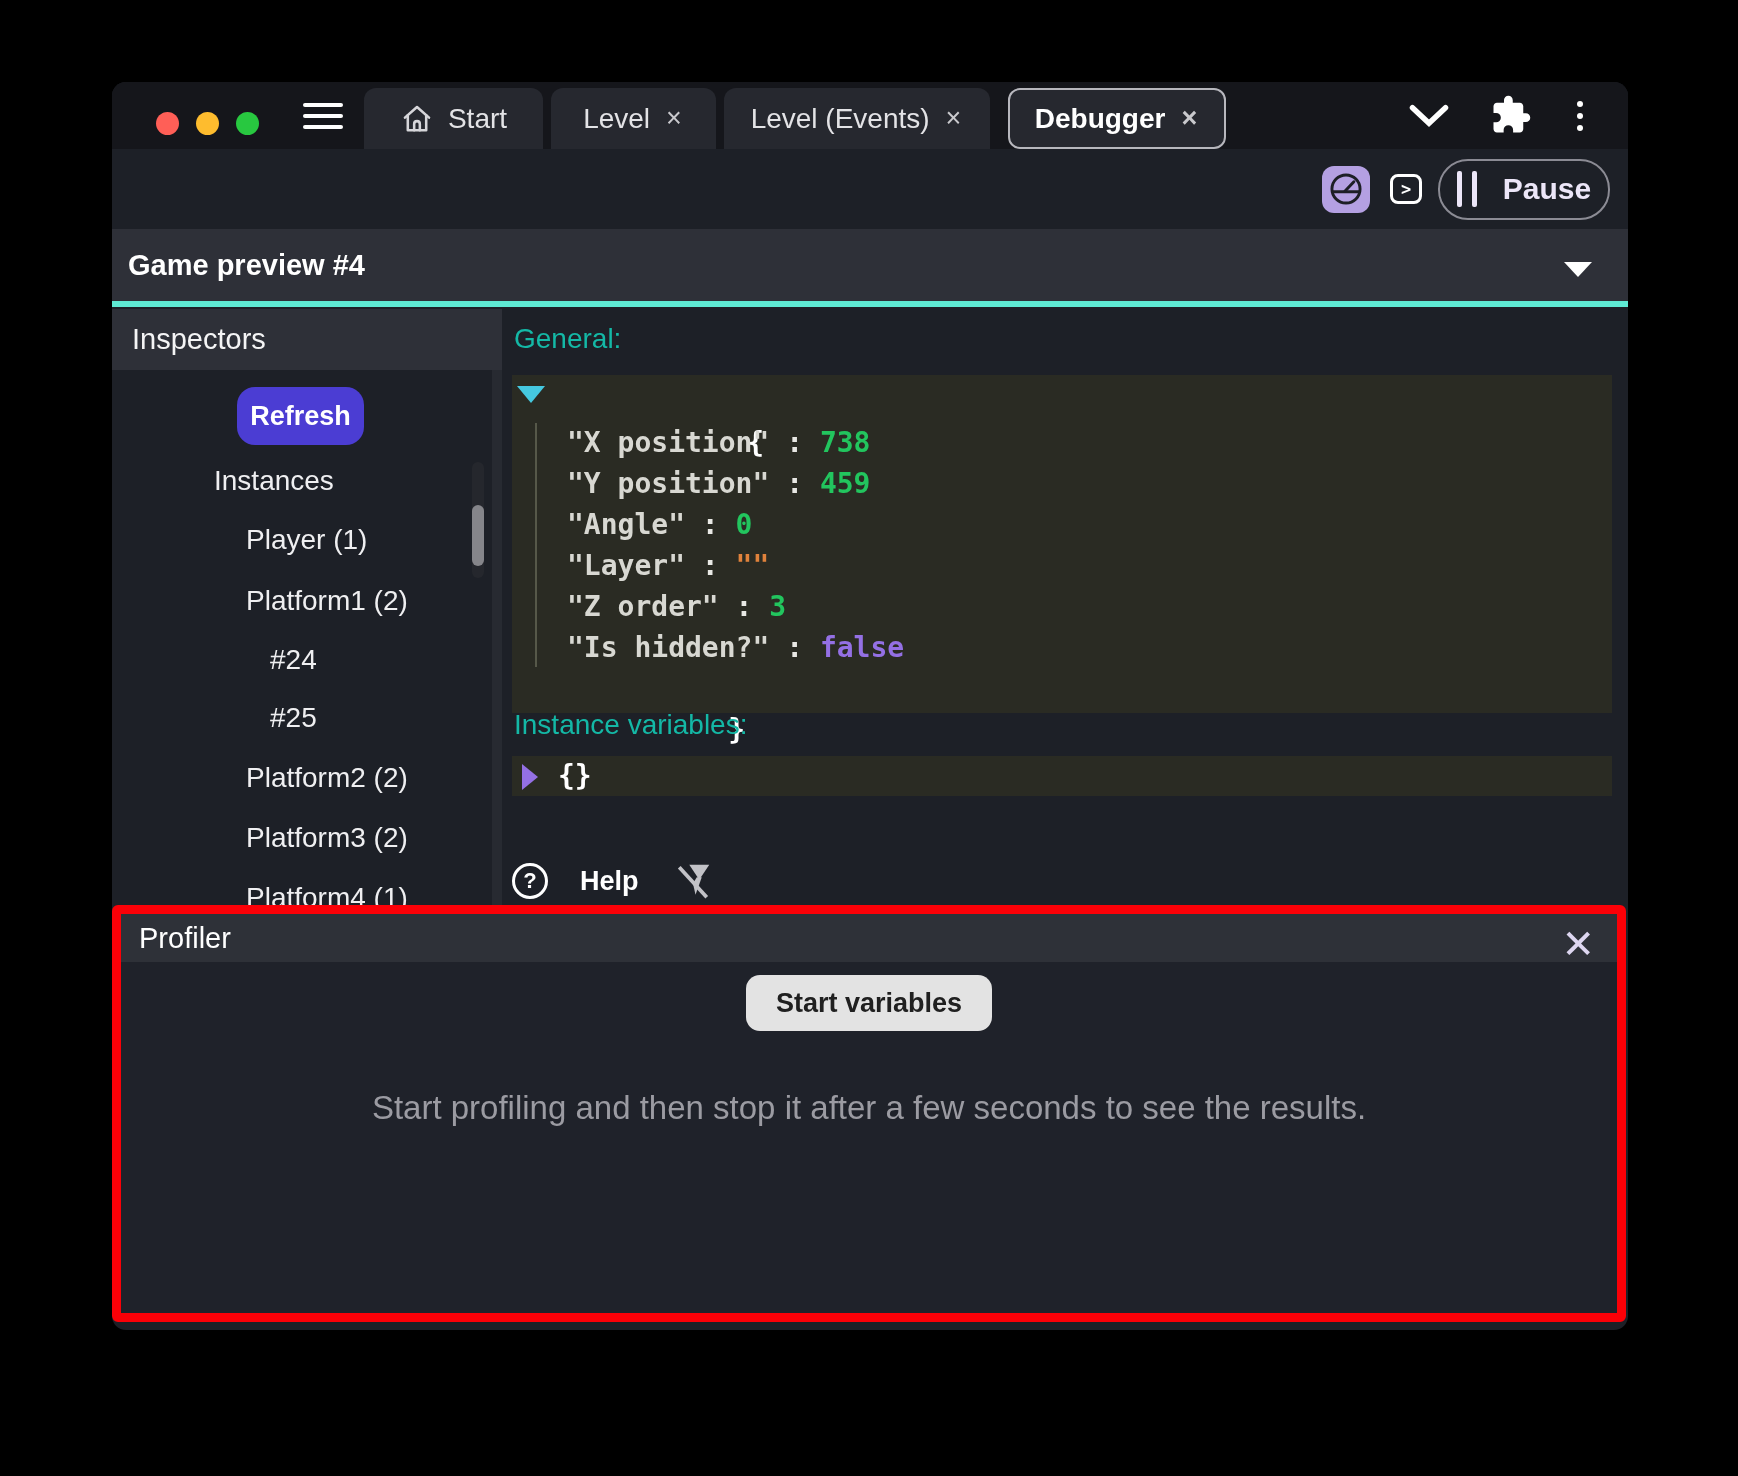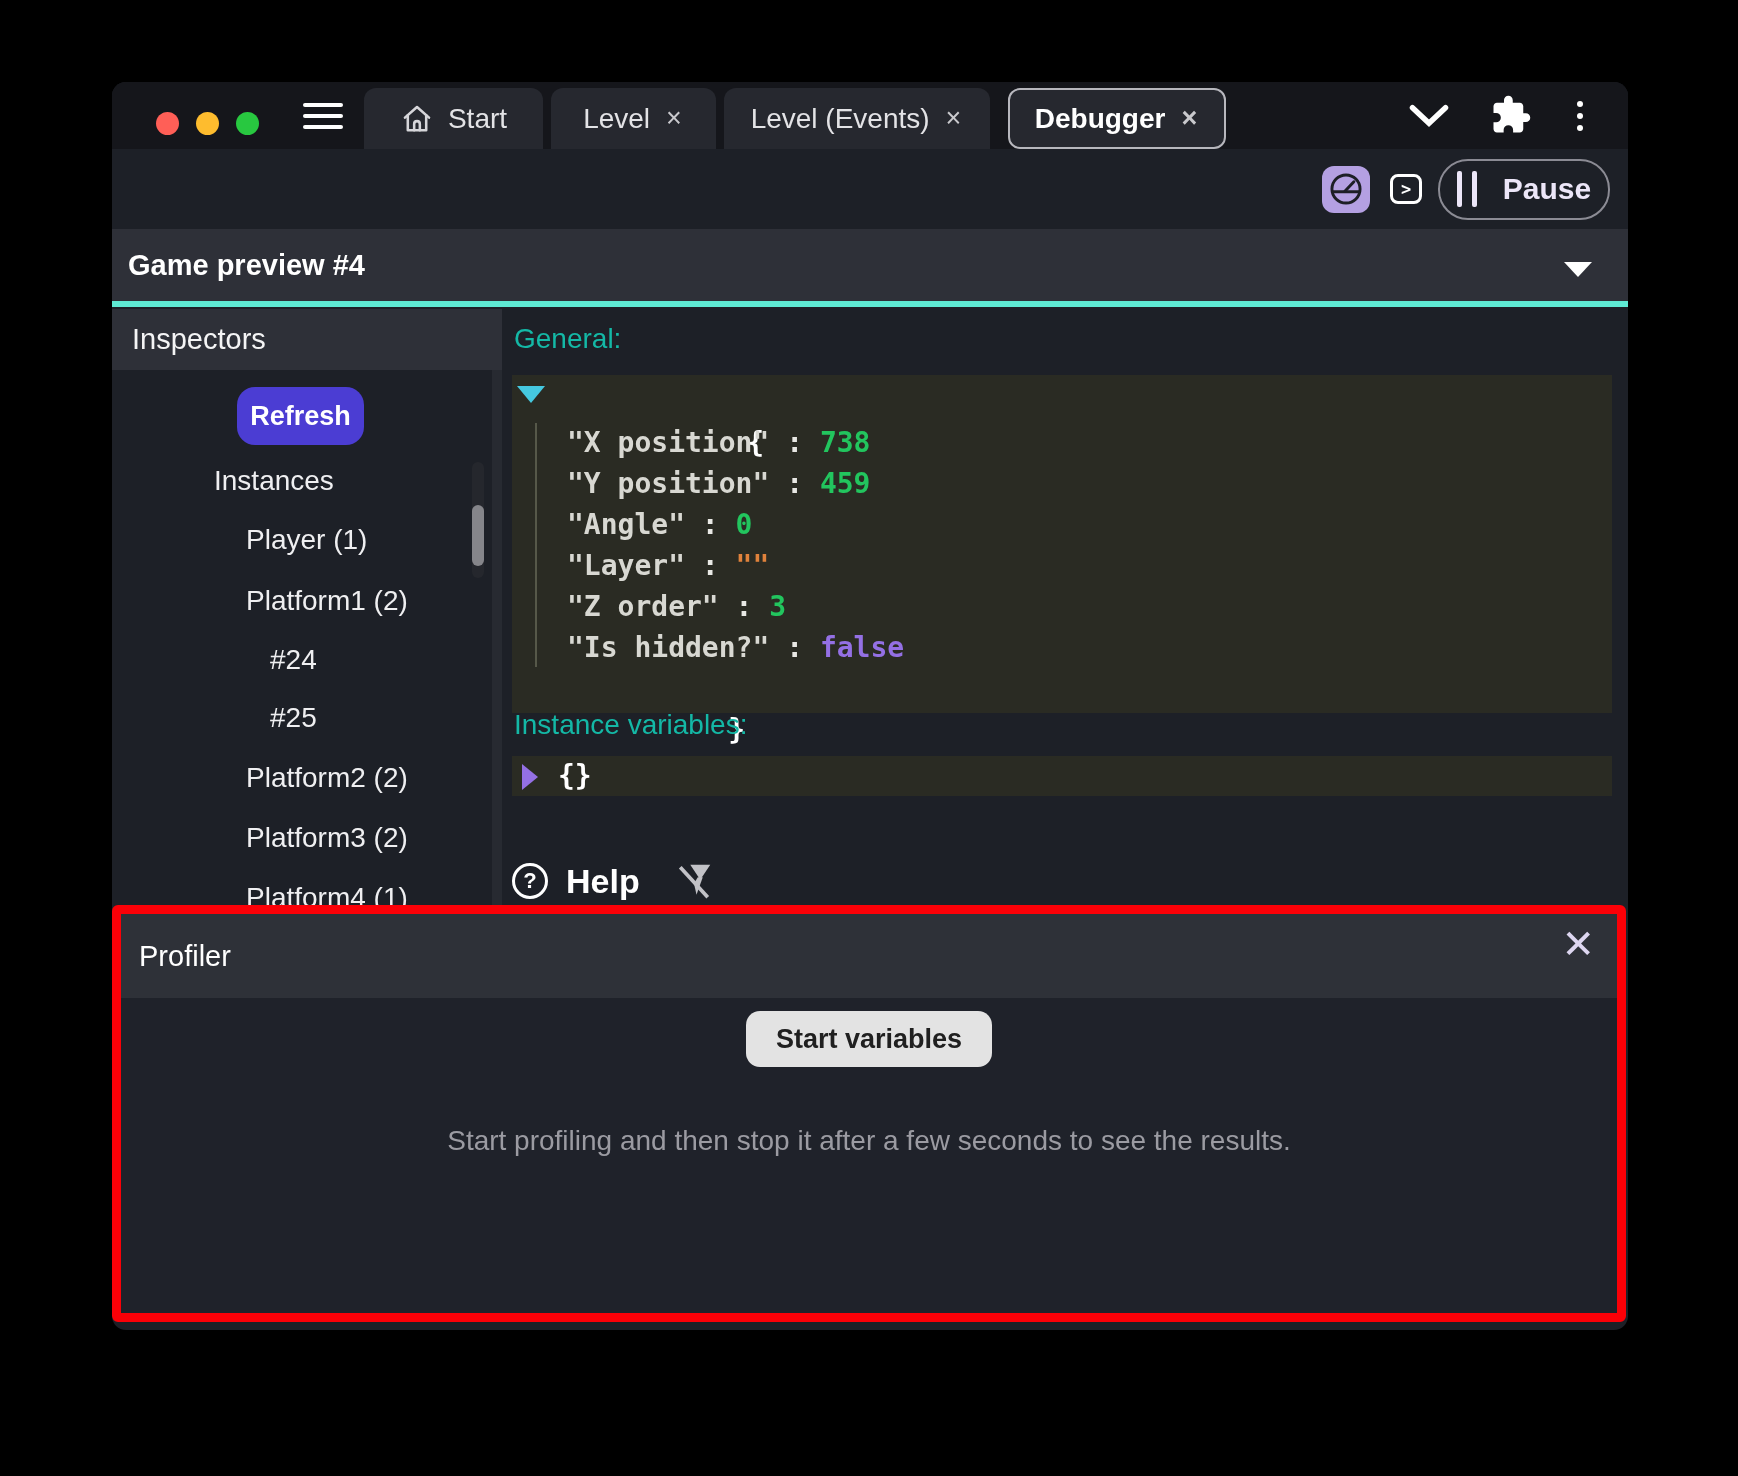--- a/index.html
+++ b/index.html
@@ -93,36 +93,36 @@
   .val-boolean { color:#9470e4; }
   .vars-block { position:absolute; left:10px; right:16px; top:447px; height:40px;
     background:#2a2b23; font-family:"DejaVu Sans Mono", monospace; font-size:28px; font-weight:700;
     color:#fff; line-height:40px; }
   .tri-right { position:absolute; left:10px; top:8px; width:0; height:0; cursor:pointer;
     border-top:13px solid transparent; border-bottom:13px solid transparent; border-left:16px solid #9470e4; }
   .vars-braces { padding-left:46px; }
   .help-row { position:absolute; left:10px; top:550px; height:44px; display:flex; align-items:center; }
   .help-circle { width:36px; height:36px; border:3px solid #fff; border-radius:50%; color:#fff;
     display:flex; align-items:center; justify-content:center; font-size:22px; font-weight:700; cursor:pointer; }
-  .help-label { margin-left:18px; color:#fff; font-size:34px; font-weight:700; cursor:pointer; }
+  .help-label { margin-left:32px; color:#fff; font-size:27px; font-weight:700; cursor:pointer; }
   .pin-off { margin-left:34px; width:40px; height:40px; cursor:pointer; }
 
   
   .profiler { position:absolute; left:0; right:2px; top:823px; height:417px;
     border:9px solid #fb0007; border-radius:6px; background:#1f222a; overflow:hidden; }
-  .profiler-header { height:84px; background:#2e3138; position:relative;
+  .profiler-header { height:48px; background:#2e3138; position:relative;
     display:flex; align-items:center; padding-left:18px; }
   .profiler-title { color:#fff; font-size:29px; }
   .profiler-close { position:absolute; right:22px; top:10px; color:#ddd6f0; font-size:40px;
     font-weight:400; line-height:1; cursor:pointer; }
   .profiler-body { display:flex; flex-direction:column; align-items:center; padding-top:13px; }
   .start-btn { height:56px; padding:0 30px; background:#e3e3e3; border:none; border-radius:14px;
     color:#202020; font-size:27px; font-weight:700; cursor:pointer;
     font-family:"Liberation Sans", sans-serif; }
-  .profiler-desc { margin-top:58px; color:#9b9ba2; font-size:28px; }
+  .profiler-desc { margin-top:58px; color:#9b9ba2; font-size:33px; }
 </style>
 </head>
 <body>
 
 <div class="stage">
   <div class="app-window">
 
     <div class="tabbar">
       <span class="traffic t-red"></span>
       <span class="traffic t-yellow"></span>

